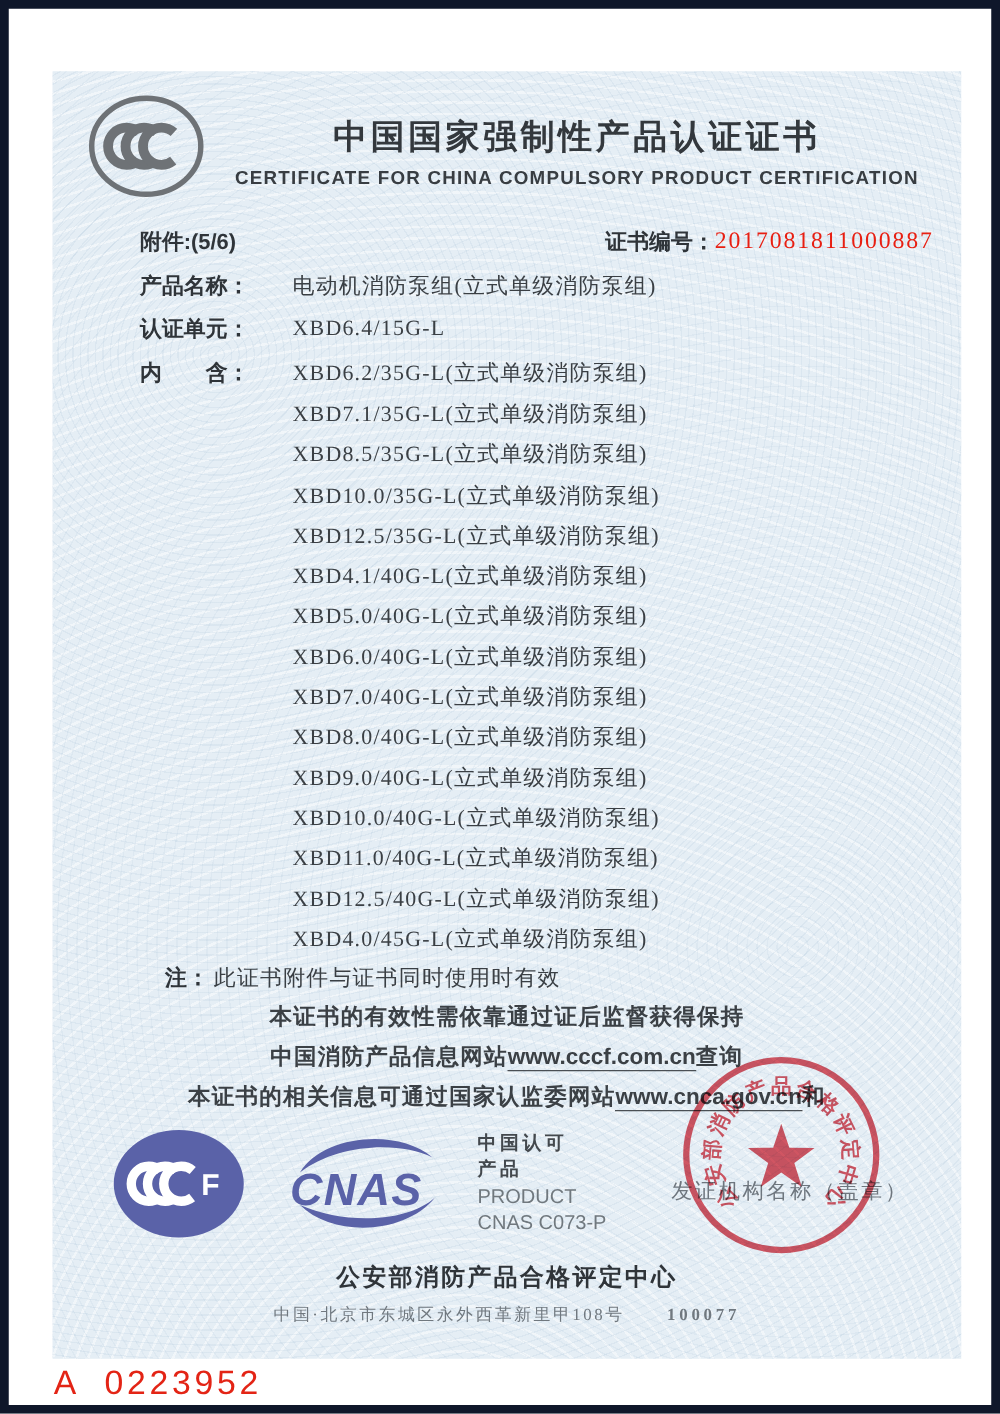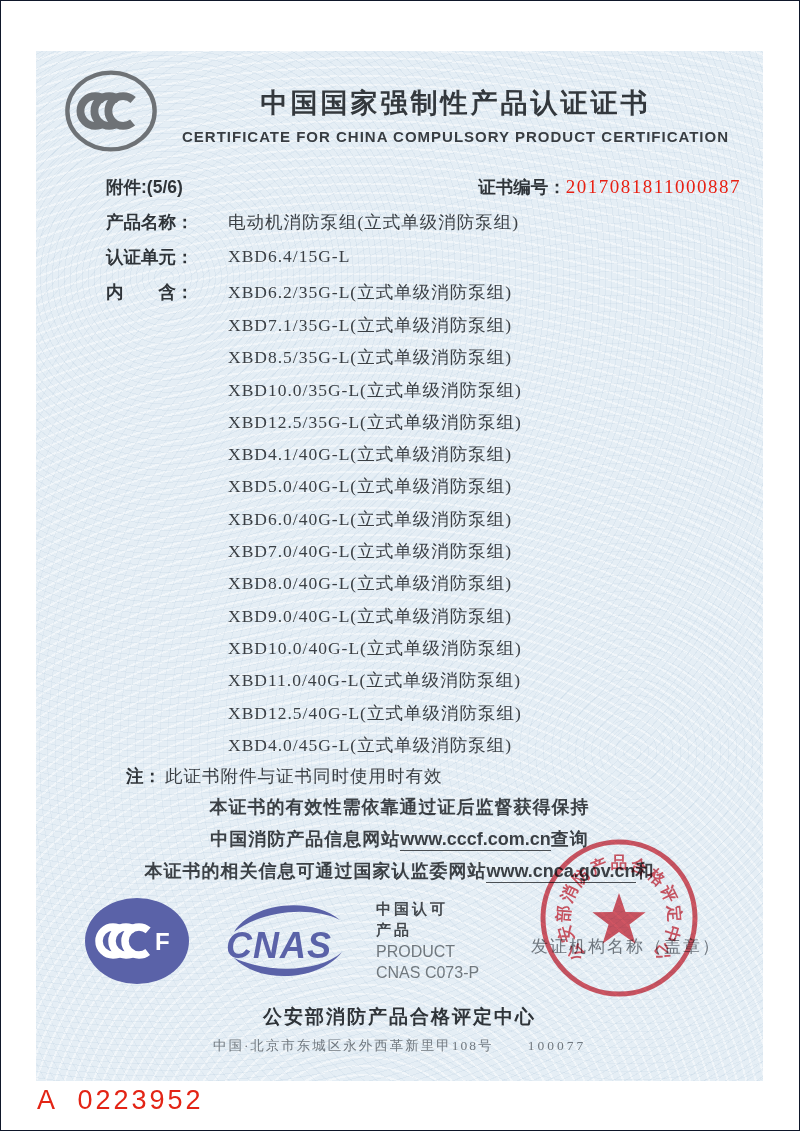--- a/index.html
+++ b/index.html
@@ -7,21 +7,21 @@
     margin: 0;
     background: #ffffff;
     font-family: "Liberation Serif", "DejaVu Serif", serif;
     color: #373c41;
   }
   .page {
     position: relative;
     width: 800px;
     height: 1131px;
     background: #ffffff;
-    border: 1px solid #0f172a;
+    border: 7px solid #0f172a;
     overflow: hidden;
   }
   .cert {
     position: absolute;
     left: 35px;
     top: 50px;
     width: 727px;
     height: 1030px;
     background-color: #e5eef5;
     background-image:
@@ -94,21 +94,21 @@
     text-align: center; color: #6e767e; font-size: 17px; letter-spacing: 2px;
   }
   .stamp {
     position: absolute; left: 502px; top: 786px; width: 162px; height: 162px;
     opacity: 0.88; mix-blend-mode: multiply;
   }
   .stamp text { font-family: "Liberation Serif", "DejaVu Serif", serif; }
 
   .org-name { margin-top: 16px; text-align: center; font-size: 19px; letter-spacing: 2px; color: #2f3439; line-height: 24px; }
   .addr { margin-top: 7px; text-align: center; font-size: 13.5px; color: #70787f; letter-spacing: 2px; line-height: 20px; }
-  .addr .postcode { margin-left: 34px; letter-spacing: 3px; }
+  .addr .postcode { margin-left: 34px; letter-spacing: 3px; font-weight: bold; }
   .site { margin-top: 2px; text-align: center; font-size: 14.5px; font-weight: bold; color: #70787f; letter-spacing: 1px; line-height: 20px; }
 
   .serial {
     position: absolute; left: 36px; top: 1084px;
     font-family: "Liberation Sans", "DejaVu Sans", sans-serif;
     font-size: 27px; color: #e32415; letter-spacing: 3px; white-space: pre;
   }
 </style>
 </head>
 <body>

